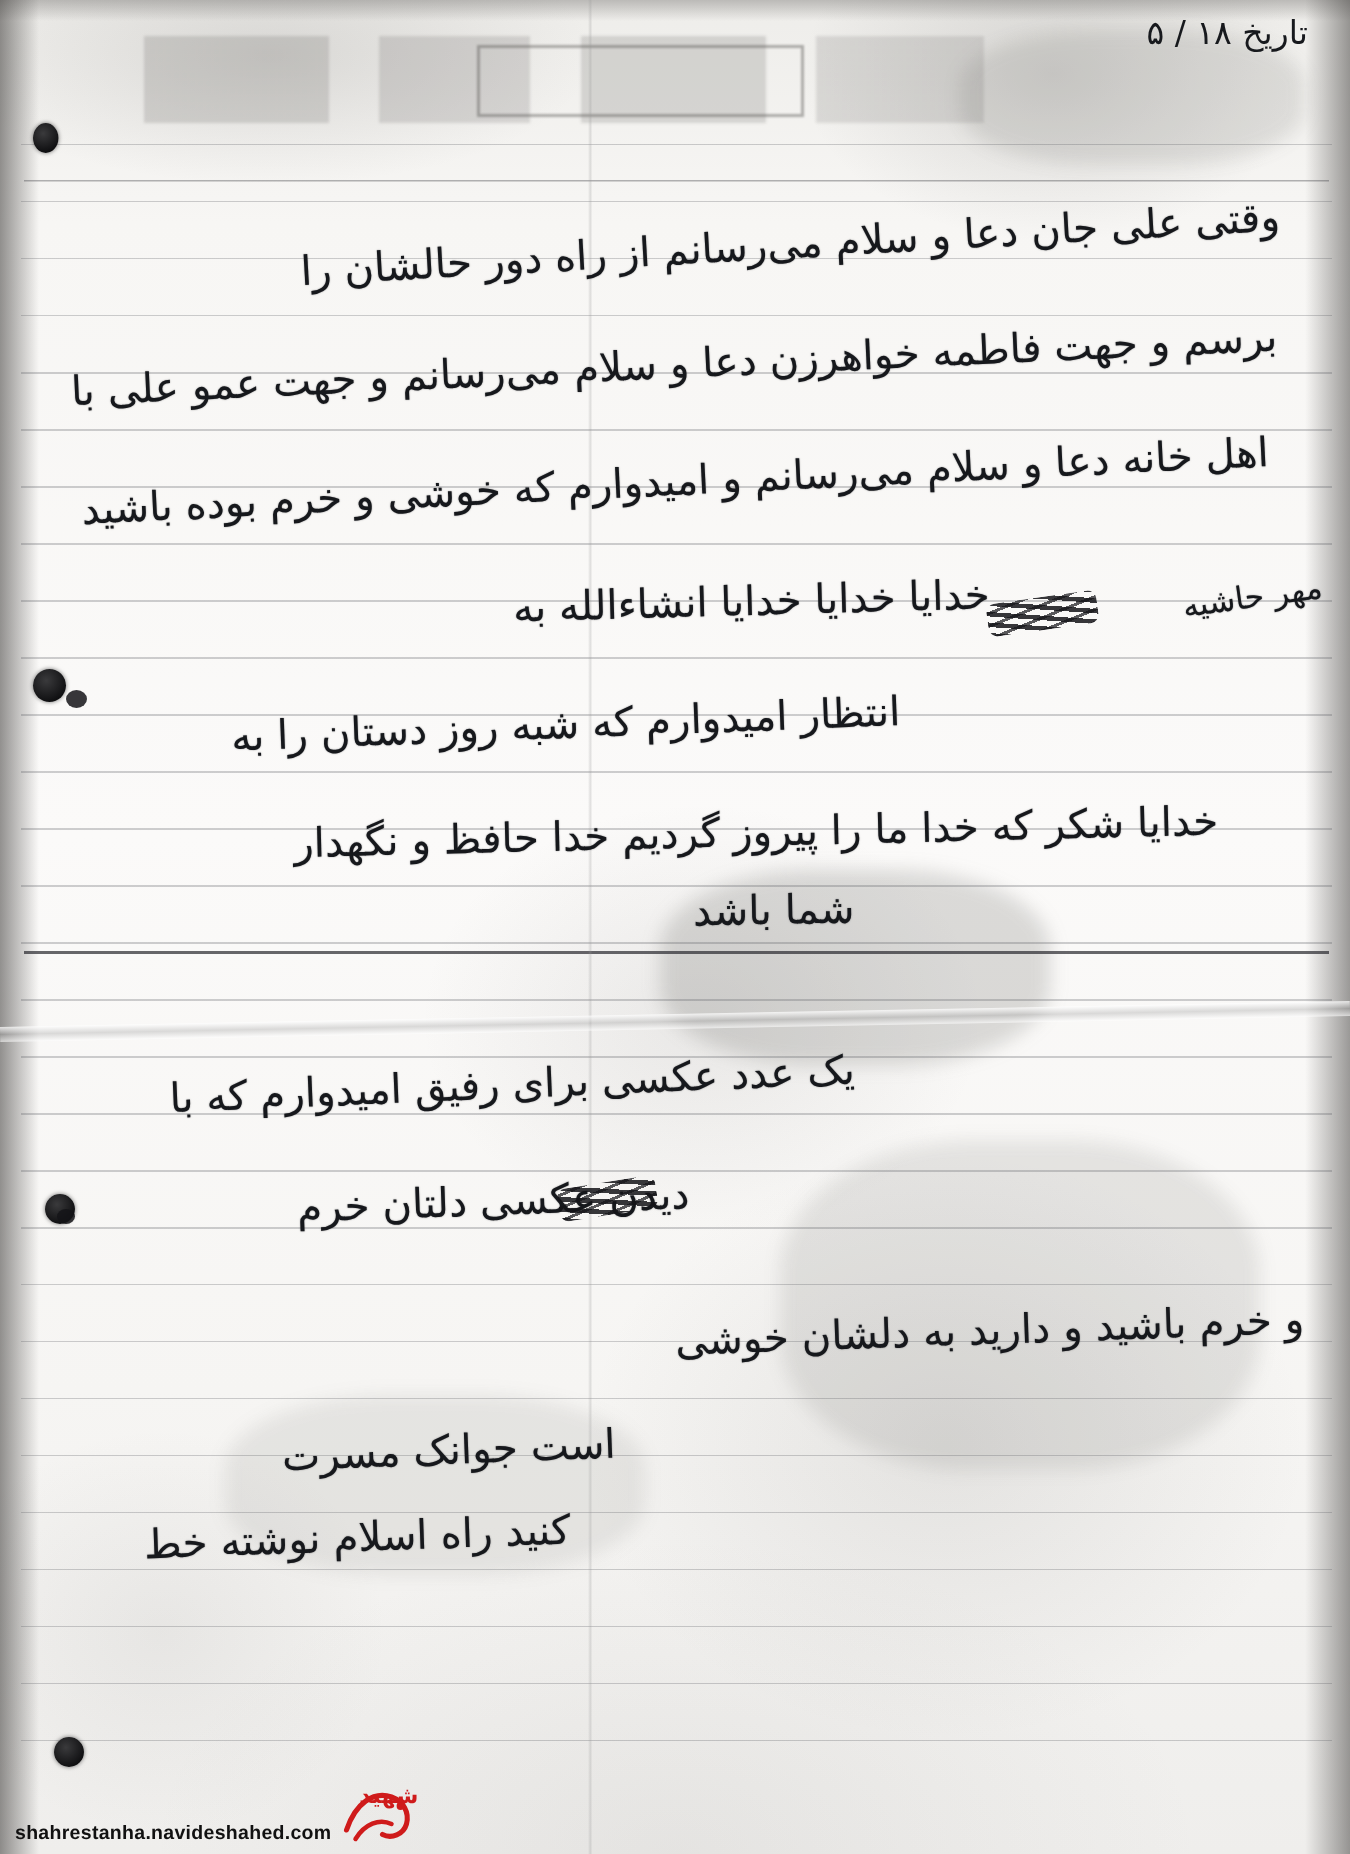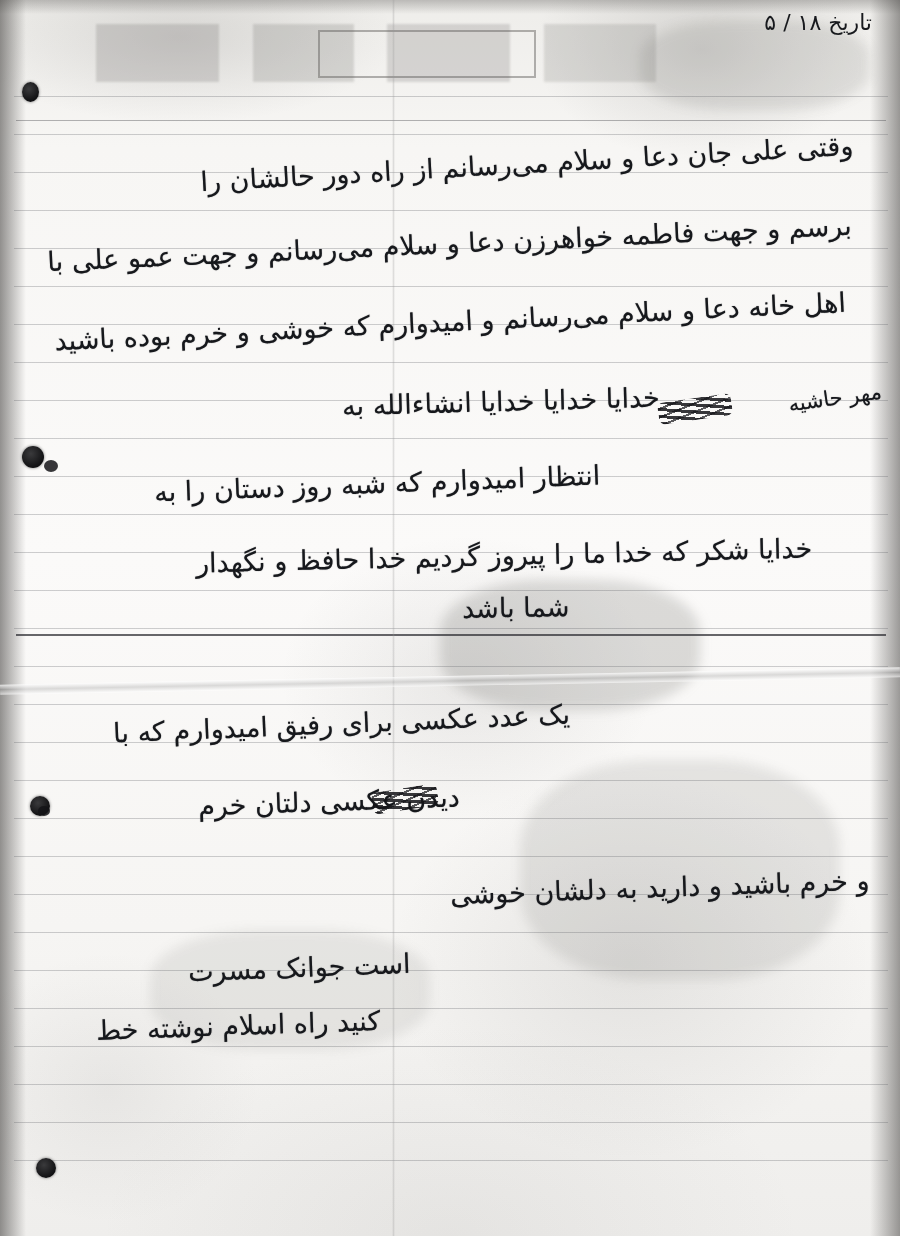--- a/index.html
+++ b/index.html
@@ -258,14 +258,25 @@
 
   <div class="hand l" style="right:30px; top:872px; transform:rotate(-2deg);">و خرم باشید و دارید به دلشان خوشی</div>
 
   <div class="hand l" style="right:490px; top:952px; transform:rotate(-2.2deg);">است جوانک مسرت</div>
 
   <div class="hand l" style="right:520px; top:1010px; transform:rotate(-2deg);">کنید راه اسلام نوشته خط</div>
 
   <div class="blot" style="left:44px; top:460px; width:14px; height:12px;"></div>
   <div class="blot" style="left:38px; top:806px; width:12px; height:10px;"></div>
 
+  <div class="stamp">
+    <div class="stamp-logo">
+      <svg width="52" height="40" viewBox="0 0 52 40" aria-hidden="true">
+        <path d="M4 30 C10 12, 22 4, 34 8 C42 11, 46 18, 44 26 C42 33, 34 36, 28 33" fill="none" stroke="#cf1b1b" stroke-width="3.4" stroke-linecap="round"></path>
+        <path d="M10 36 C16 26, 26 22, 34 26" fill="none" stroke="#cf1b1b" stroke-width="3" stroke-linecap="round"></path>
+        <circle cx="40" cy="14" r="2.6" fill="#cf1b1b"></circle>
+      </svg>
+      <span class="stamp-fa">شهید</span>
+    </div>
+    <span class="stamp-url">shahrestanha.navideshahed.com</span>
+  </div>
 
 </div>
 
 </body></html>

